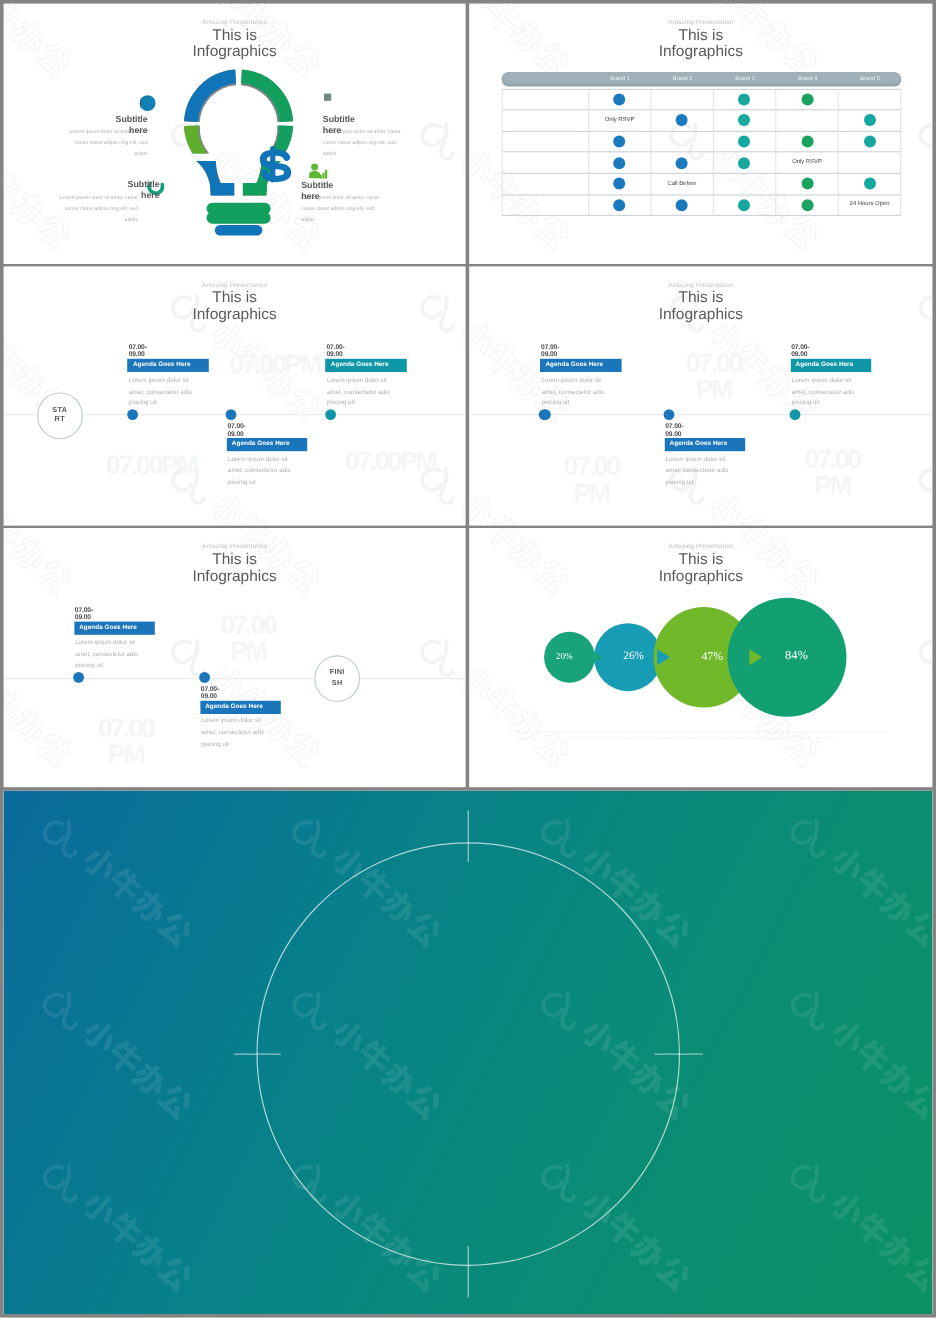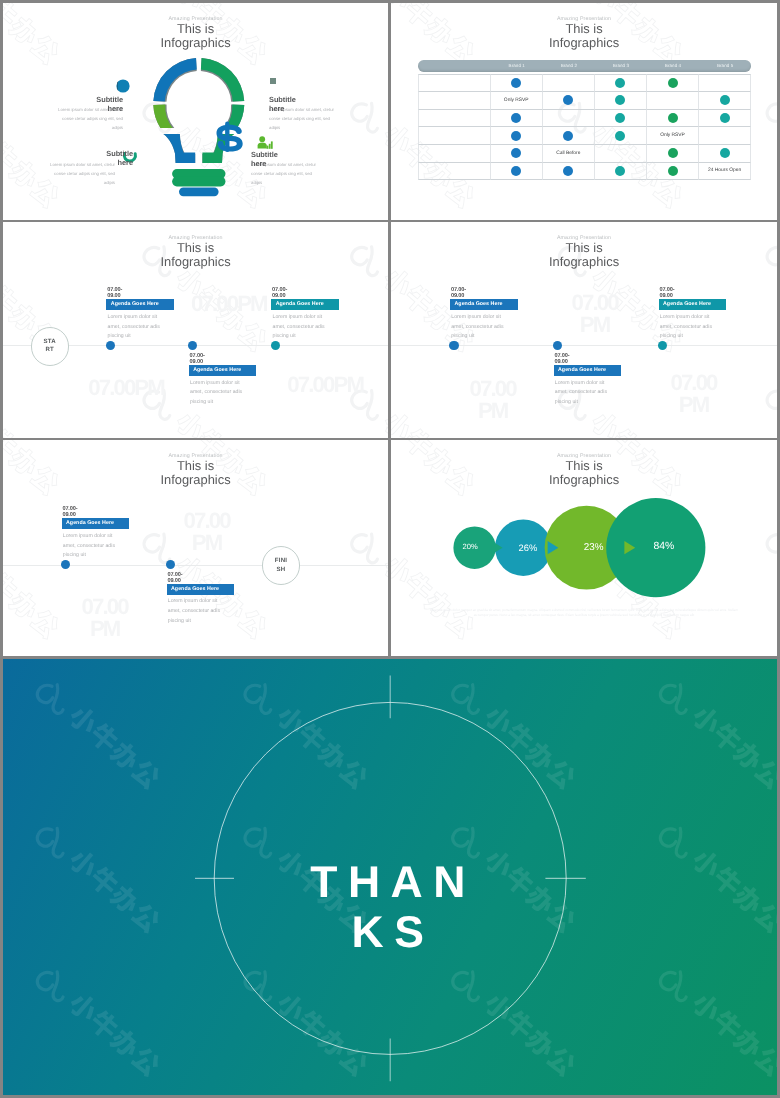--- a/index.html
+++ b/index.html
@@ -63,21 +63,21 @@
           font-size:22.2px;line-height:22.1px;width:60px;text-align:center;}
 
   
   .thanks-bg{position:absolute;left:0;top:0;width:774px;height:436px;
      background:linear-gradient(117deg,#0a6a9c 0%,#077f8b 33%,#0a8b79 62%,#0b9163 100%);}
   .thanks-txt{position:absolute;left:3px;top:199px;width:774px;text-align:center;
      color:#fff;font-size:44.5px;font-weight:bold;line-height:50px;letter-spacing:10.5px;
      z-index:10;}
 
   
-  .pct{position:absolute;color:#fff;text-align:center;}
+  .pct{position:absolute;color:#fff;text-align:center;font-family:Liberation Serif, serif;}
   .footnote{position:absolute;text-align:center;color:#eceef0;font-size:3.3px;line-height:5.4px;}
 </style>
 </head>
 <body>
 
 <svg id="wm-defs" width="0" height="0" style="position:absolute" aria-hidden="true">
   <defs>
     <g id="wm-mark">
 
       <g id="wm-logo" fill="none" stroke="inherit" stroke-width="11" stroke-linecap="round" stroke-linejoin="round">
@@ -870,41 +870,37 @@
         <circle cx="132.3" cy="107.7" r="28.3" fill="#179cb5"></circle>
         <path d="M 100.8,101.10000000000001 L 111.6,107.7 L 100.8,114.3 Z" fill="#19a37a"></path>
         <circle cx="195.5" cy="107.7" r="41.9" fill="#72b82b"></circle>
         <path d="M 156.60000000000002,101.10000000000001 L 167.40000000000003,107.7 L 156.60000000000002,114.3 Z" fill="#179cb5"></path>
         <circle cx="264.8" cy="107.7" r="49.6" fill="#12a073"></circle>
         <path d="M 233.4,101.10000000000001 L 244.20000000000002,107.7 L 233.4,114.3 Z" fill="#72b82b"></path>
       </svg>
     <div id="pcts">
         <div class="pct" style="left:54.2px;top:102.22800000000001px;width:50px;font-size:7.6px;line-height:10.639999999999999px">20%</div>
         <div class="pct" style="left:112px;top:100.932px;width:50px;font-size:9.4px;line-height:13.16px">26%</div>
-        <div class="pct" style="left:177.6px;top:100.572px;width:50px;font-size:9.9px;line-height:13.86px">23%</div>
+        <div class="pct" style="left:177.6px;top:100.572px;width:50px;font-size:9.9px;line-height:13.86px">47%</div>
         <div class="pct" style="left:247.8px;top:100.212px;width:50px;font-size:10.4px;line-height:14.559999999999999px">84%</div>
       </div>
     <div class="footnote" style="left:38px;top:168px;width:310px">Vivamus quam dolor, tempor ac gravida sit amet, porta fermentum magna. Aliquam euismod commodo nisl, vel luctus lorem fermentum quis. Duis quis purus adipiscing mi scelerisque dictum quis vel eros. Nullam eu tempor purus. Nunc a leo magna, sit amet consequat risus. Etiam faucibus turpis a ipsum vehicula sed hendrerit eros suscipit. Vestibulum neque elit</div>
   </div>
 
   <div class="cell c6" id="cell6">
     <div class="thanks-bg"></div>
     <svg class="wm" style="left:0;top:0" width="774" height="436" viewBox="0 0 774 436">
       <circle cx="387.2" cy="219.4" r="176" fill="none" stroke="#ffffff" stroke-opacity=".68" stroke-width="1"></circle>
       <g stroke="#ffffff" stroke-opacity=".55" stroke-width="1.1">
         <line x1="387.2" y1="16.5" x2="387.2" y2="59.3"></line>
         <line x1="387.2" y1="379.5" x2="387.2" y2="422.3"></line>
         <line x1="192" y1="219.4" x2="231" y2="219.4"></line>
         <line x1="542.4" y1="219.4" x2="582.8" y2="219.4"></line>
       </g>
     </svg>
-    <div class="thanks-txt">
-      <div>THAN</div>
-      <div>KS</div>
-    </div>
     <svg class="wm-layer" id="wmbot" width="774" height="436" viewBox="0 0 774 436">
         <g transform="translate(46,14) rotate(41) scale(0.289)" opacity="0.085">
           <use href="#wm-logo" stroke="#ffffff" fill="none"></use>
           <use href="#wm-text" fill="#ffffff"></use>
         </g>
         <g transform="translate(253.7,14) rotate(41) scale(0.289)" opacity="0.085">
           <use href="#wm-logo" stroke="#ffffff" fill="none"></use>
           <use href="#wm-text" fill="#ffffff"></use>
         </g>
         <g transform="translate(461.4,14) rotate(41) scale(0.289)" opacity="0.085">

